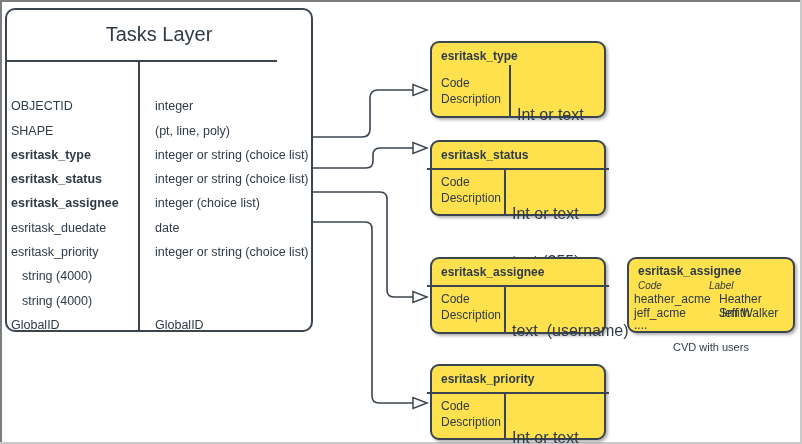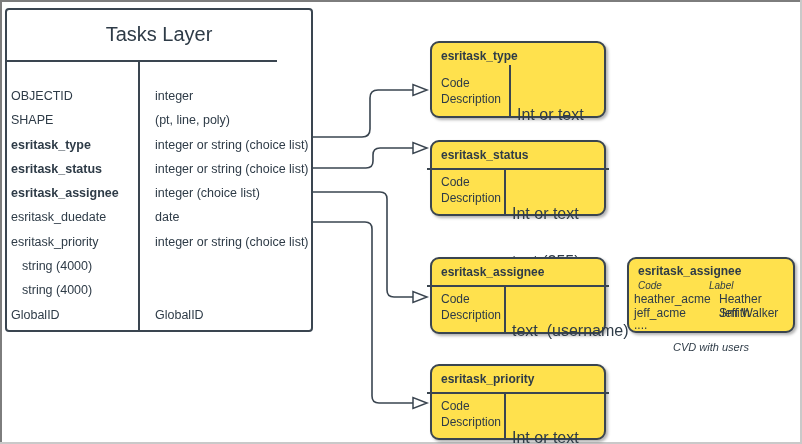--- a/index.html
+++ b/index.html
@@ -9,27 +9,27 @@
   }
   .edge{position:absolute;background:#7d7d7d;}
   .edge-top{left:0;top:0;right:0;height:2px;}
   .edge-left{left:0;top:0;bottom:0;width:2px;}
   .edge-right{right:0;top:0;bottom:0;width:2px;background:#c9c9c9;}
   .edge-bottom{left:0;bottom:0;right:0;height:2px;background:#c9c9c9;}
 
   
   .tasks-table{
     position:absolute;left:5px;top:8px;width:308px;height:324px;
-    box-sizing:border-box;border:2px solid #3a4550;border-radius:4px;background:#fff;
+    box-sizing:border-box;border:2px solid #3a4550;border-radius:10px;background:#fff;
   }
   .ttitle{position:absolute;top:13px;left:0;width:100%;text-align:center;font-size:20px;}
   .title-div{position:absolute;top:50px;left:0;width:270px;height:2px;background:#3a4550;}
   .col-div{position:absolute;top:50px;bottom:0;left:131px;width:2px;background:#3a4550;}
   .trows{position:absolute;left:0;right:0;top:79px;}
-  .trow{height:24.3px;display:flex;align-items:flex-start;font-size:12.5px;}
+  .trow{height:24.3px;display:flex;align-items:flex-end;font-size:12.5px;}
   .fname{width:129px;padding-left:4px;flex:none;}
   .ftype{padding-left:15px;}
   .trow.bold .fname{font-weight:bold;}
 
   
   .dbox{
     position:absolute;width:176px;height:76px;box-sizing:border-box;
     background:#ffe14d;border:2px solid #3a4550;border-radius:9px;
     box-shadow:2px 2px 3px rgba(0,0,0,.3);
   }
@@ -47,21 +47,21 @@
     background:#ffe14d;border:2px solid #3a4550;border-radius:9px;
     box-shadow:2px 2px 3px rgba(0,0,0,.3);font-size:12px;
   }
   .cvd-title{position:absolute;top:5px;left:9px;font-weight:bold;}
   .cvd-hdr{position:absolute;top:21px;font-size:10px;font-style:italic;}
   .cvd-hdr.c1{left:9px;} .cvd-hdr.c2{left:80px;}
   .cvd-r1{top:33px;} .cvd-r2{top:47px;} .cvd-r3{top:59px;}
   .cvd-cell{position:absolute;}
   .cvd-cell.c1{left:5px;} .cvd-cell.c2{left:80px;margin-left:10px;}
   .cvd-caption{position:absolute;left:627px;top:341px;width:168px;text-align:center;
-    font-size:11px;font-style:italic;}
+    font-size:11px;}
 
   
   .connectors{position:absolute;left:0;top:0;pointer-events:none;}
   .connectors path{fill:none;stroke:#3a4550;stroke-width:1.6;}
   .connectors polygon{fill:#ffffff;stroke:#3a4550;stroke-width:1.5;}
 </style>
 </head>
 <body>
 
 <div id="canvas">

